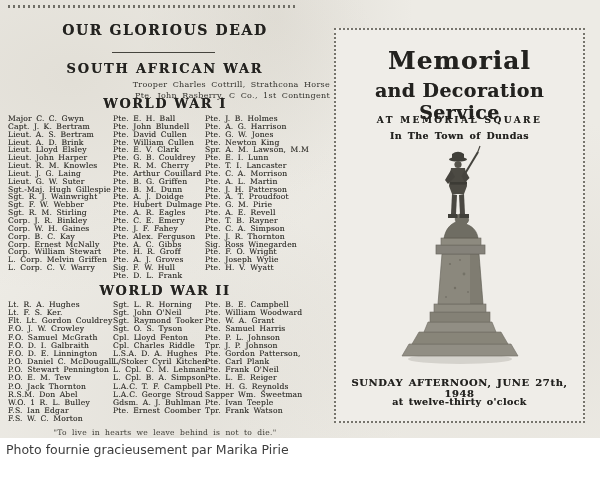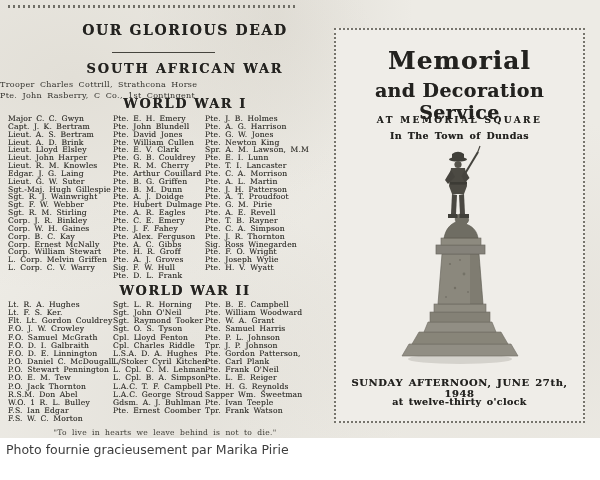--- a/index.html
+++ b/index.html
@@ -10,30 +10,30 @@
   .scan{position:absolute;left:0;top:0;width:600px;height:438px;
     background:
       radial-gradient(ellipse at 12% 18%, rgba(205,200,188,.35), transparent 42%),
       radial-gradient(ellipse at 46% 4%, rgba(198,193,182,.30), transparent 30%),
       radial-gradient(ellipse at 84% 72%, rgba(210,205,195,.28), transparent 45%),
       radial-gradient(ellipse at 30% 92%, rgba(200,196,186,.25), transparent 38%),
       #edebe5;}
 
   .ink{color:#2d2c28;}
   .sec-head{position:absolute;left:0;width:330px;text-align:center;margin:0;font-weight:bold;
-    color:#23221f;text-shadow:0 0 .5px rgba(0,0,0,.55);padding-left:20px;}
+    color:#23221f;text-shadow:0 0 .5px rgba(0,0,0,.55);}
 
   
   .left-page{position:absolute;left:0;top:0;width:330px;height:438px;}
   .dotline-top{position:absolute;left:8px;top:5px;width:289px;height:2.5px;
     background-image:repeating-linear-gradient(90deg,#6f6e66 0 2px,transparent 2px 5px);}
   .glorious{top:22px;font-size:14px;letter-spacing:1.6px;}
   .rule{position:absolute;top:52px;left:112px;width:103px;border-top:1.5px solid #45443e;}
   .saw-head{top:61px;font-size:13px;letter-spacing:1.8px;}
-  .saw-names{position:absolute;top:79px;left:0;width:330px;text-align:left;
+  .saw-names{position:absolute;top:79px;left:0;width:330px;text-align:right;
     font-size:8px;line-height:11px;word-spacing:2.5px;letter-spacing:.3px;color:#34332e;}
   .ww1-head{top:96px;font-size:13px;letter-spacing:1.5px;}
   .ww2-head{top:283px;font-size:13px;letter-spacing:1.5px;}
 
   .name-col{position:absolute;white-space:nowrap;font-size:7.6px;color:#35342f;
     letter-spacing:.2px;word-spacing:1.7px;text-shadow:0 0 .4px rgba(40,38,34,.5);}
   .ww1-col{top:115px;line-height:7.85px;}
   .ww2-col{top:301px;line-height:8.15px;}
   .col-a{left:8px;}  .col-b{left:113px;}  .col-c{left:205px;}
 
@@ -79,38 +79,38 @@
 
       <h2 class="sec-head ww1-head">WORLD WAR I</h2>
       <div class="name-col ww1-col col-a">
           <div class="name-row">Major C. C. Gwyn</div>
           <div class="name-row">Capt. J. K. Bertram</div>
           <div class="name-row">Lieut. A. S. Bertram</div>
           <div class="name-row">Lieut. A. D. Brink</div>
           <div class="name-row">Lieut. Lloyd Elsley</div>
           <div class="name-row">Lieut. John Harper</div>
           <div class="name-row">Lieut. R. M. Knowles</div>
-          <div class="name-row">Edgar. J. G. Laing</div>
+          <div class="name-row">Lieut. J. G. Laing</div>
           <div class="name-row">Lieut. G. W. Suter</div>
           <div class="name-row">Sgt.-Maj. Hugh Gillespie</div>
           <div class="name-row">Sgt. R. J. Wainwright</div>
           <div class="name-row">Sgt. F. W. Webber</div>
           <div class="name-row">Sgt. R. M. Stirling</div>
           <div class="name-row">Corp. J. R. Binkley</div>
           <div class="name-row">Corp. W. H. Gaines</div>
           <div class="name-row">Corp. B. C. Kay</div>
           <div class="name-row">Corp. Ernest McNally</div>
           <div class="name-row">Corp. William Stewart</div>
           <div class="name-row">L. Corp. Melvin Griffen</div>
           <div class="name-row">L. Corp. C. V. Warry</div>
         </div>
       <div class="name-col ww1-col col-b">
-          <div class="name-row">Pte. E. H. Emery</div>
+          <div class="name-row">Pte. E. H. Ball</div>
           <div class="name-row">Pte. John Blundell</div>
-          <div class="name-row">Pte. David Jones</div>
+          <div class="name-row">Pte. David Cullen</div>
           <div class="name-row">Pte. William Cullen</div>
           <div class="name-row">Pte. E. V. Clark</div>
           <div class="name-row">Pte. G. B. Couldrey</div>
           <div class="name-row">Pte. R. M. Cherry</div>
           <div class="name-row">Pte. Arthur Couillard</div>
           <div class="name-row">Pte. B. G. Griffen</div>
           <div class="name-row">Pte. B. M. Dunn</div>
           <div class="name-row">Pte. A. J. Doidge</div>
           <div class="name-row">Pte. Hubert Dulmage</div>
           <div class="name-row">Pte. A. R. Eagles</div>

